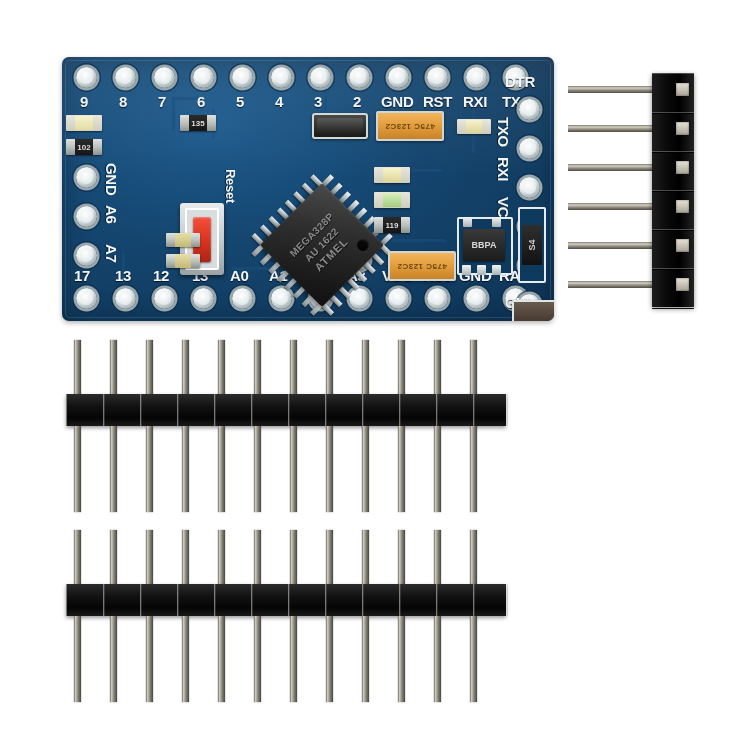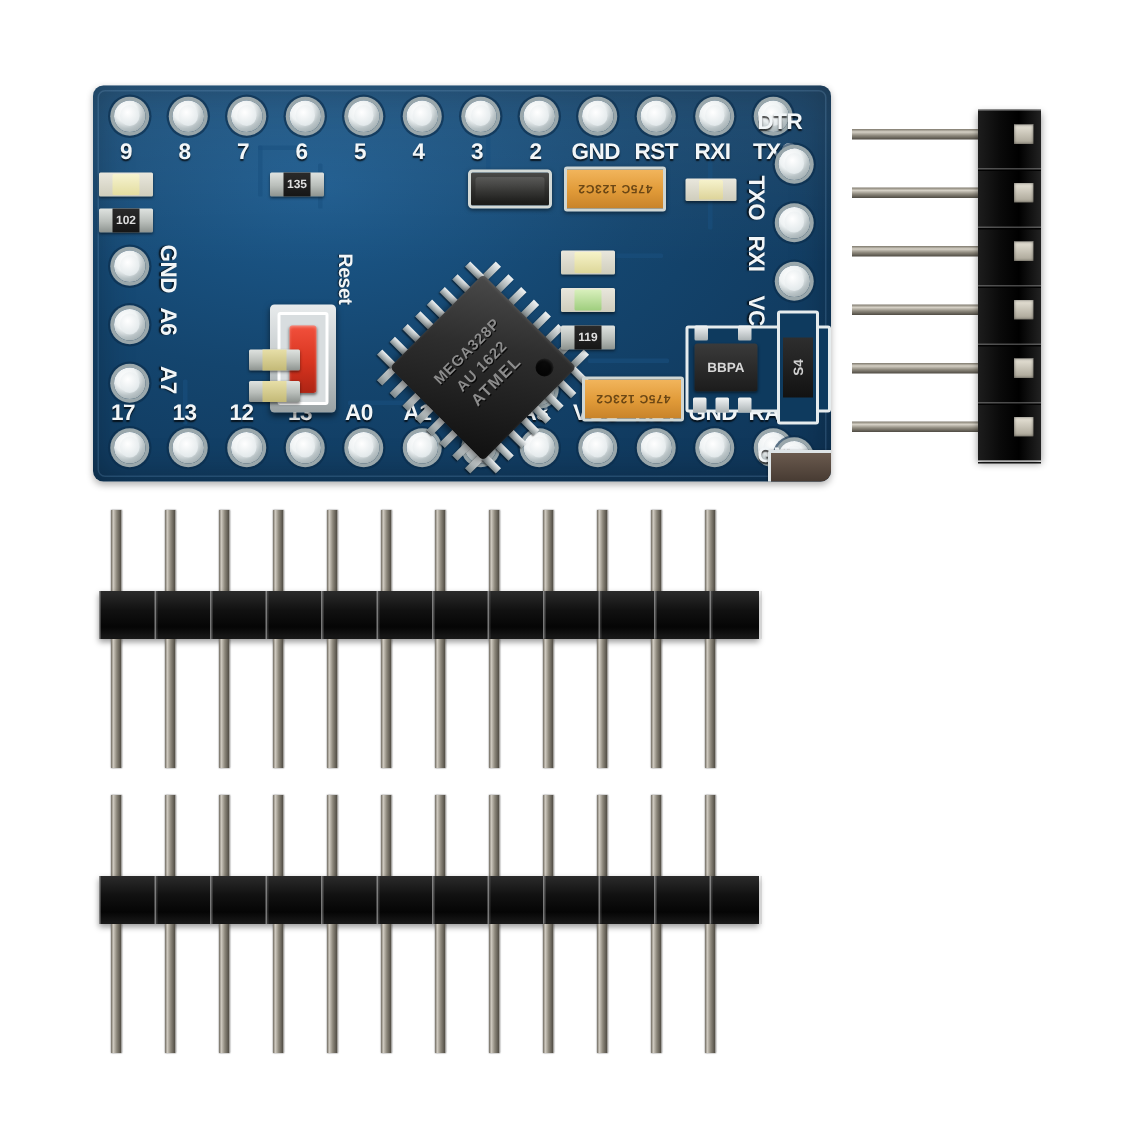--- a/index.html
+++ b/index.html
@@ -92,21 +92,21 @@
          background:linear-gradient(180deg,#e8ebec,#c2c8ca 55%,#9aa2a4);
          border-radius:3px;box-shadow:0 2px 4px rgba(0,0,0,.55);}
   #reset:before{content:"";position:absolute;left:5px;top:5px;right:5px;bottom:5px;
          border:2px solid #ffffff;border-radius:2px;background:#d8dddf;}
   #resetBtn{position:absolute;left:13px;top:14px;width:18px;height:45px;border-radius:2px;
          background:linear-gradient(180deg,#f2503c,#d7341f 55%,#ad2414);
          box-shadow:inset 0 1px 2px rgba(255,255,255,.35),0 1px 2px rgba(0,0,0,.5);}
 
   
   #reg{position:absolute;left:395px;top:160px;width:52px;height:54px;
-       background:#0e3a5e;border:2px solid #e6ecee;border-radius:2px;padding-left:41px;}
+       background:#0e3a5e;border:2px solid #e6ecee;border-radius:2px;}
   #regBody{position:absolute;left:4px;top:10px;width:42px;height:32px;
        background:linear-gradient(180deg,#3a3a3a,#1c1c1c);border-radius:2px;
        box-shadow:0 1px 2px rgba(0,0,0,.5);}
   #regBody span{position:absolute;left:0;right:0;top:50%;transform:translateY(-50%);
        text-align:center;color:#d7d7d7;font-size:9px;font-weight:bold;
        font-family:"Liberation Sans",sans-serif;}
   .regLead{position:absolute;width:9px;height:10px;
        background:linear-gradient(180deg,#f2f5f6,#aab2b4);border-radius:1px;}
 
   

